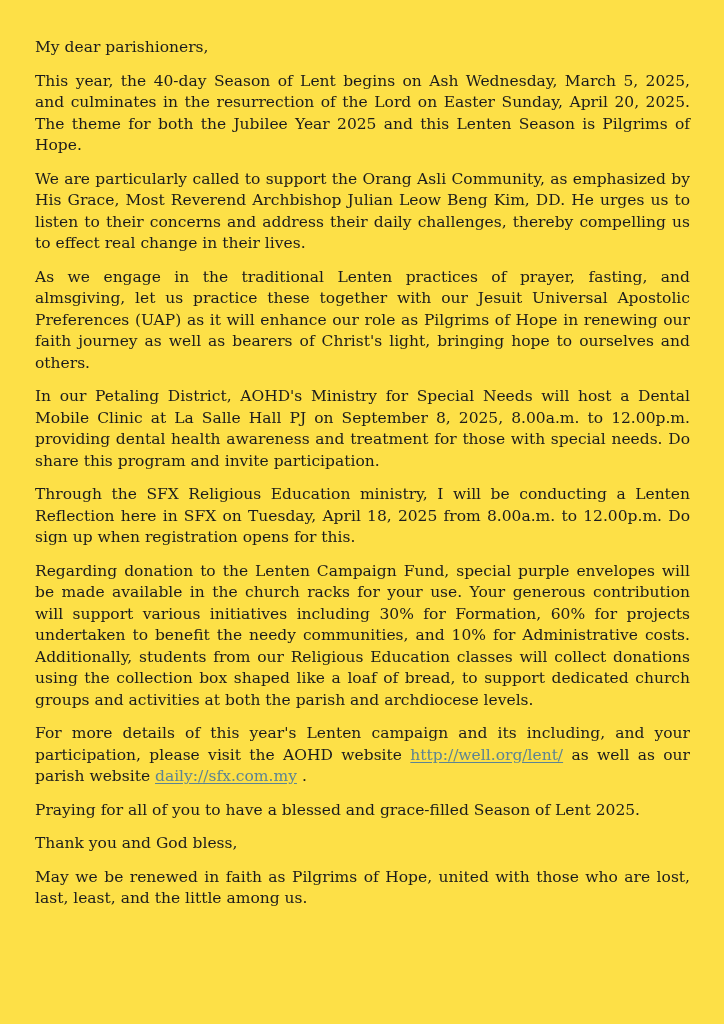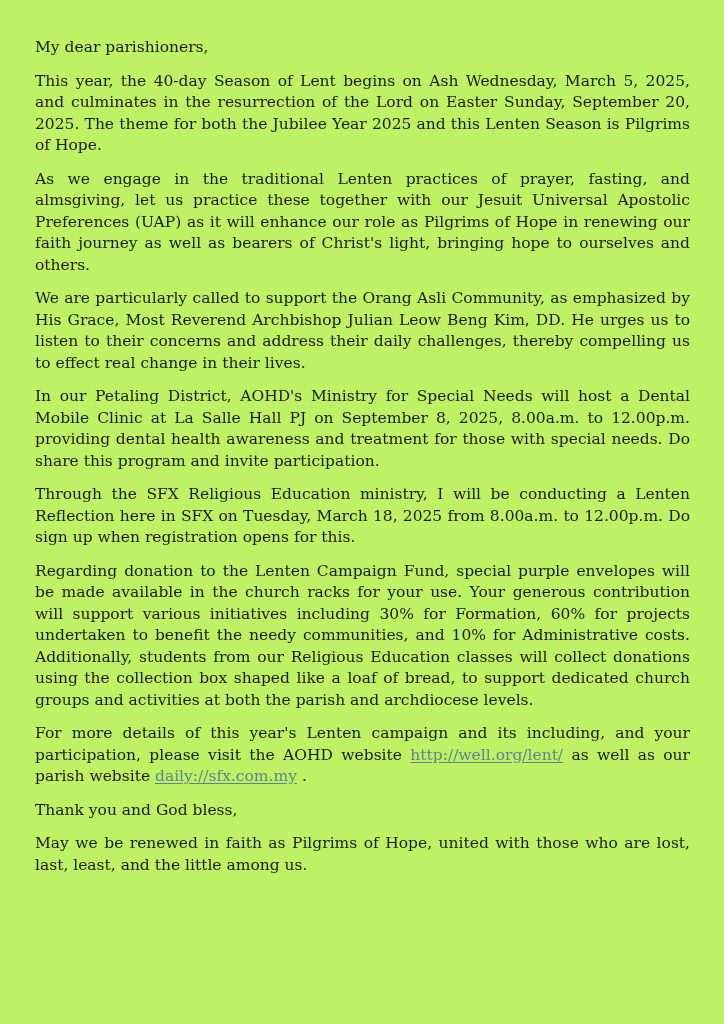--- a/index.html
+++ b/index.html
@@ -4,21 +4,21 @@
 <style>
   * { margin: 0; padding: 0; box-sizing: border-box; }
 
   html, body {
     background: #ffffff;
   }
 
   .page {
     width: 724px;
     height: 1024px;
-    background: #bef264;
+    background: #fde047;
     color: #1c1c1c;
     font-family: "DejaVu Serif", "Liberation Serif", serif;
     font-size: 15.5px;
     line-height: 21.5px;
     padding: 37px 34px 0 35px;
     overflow: hidden;
   }
 
   .para {
     text-align: justify;
@@ -36,34 +36,35 @@
     cursor: pointer;
   }
 </style>
 </head>
 <body>
 
 <div class="page">
 
   <p class="para no-justify">My dear parishioners,</p>
 
-  <p class="para">This year, the 40-day Season of Lent begins on Ash Wednesday, March 5, 2025, and culminates in the resurrection of the Lord on Easter Sunday, September 20, 2025. The theme for both the Jubilee Year 2025 and this Lenten Season is Pilgrims of Hope.</p>
+  <p class="para">This year, the 40-day Season of Lent begins on Ash Wednesday, March 5, 2025, and culminates in the resurrection of the Lord on Easter Sunday, April 20, 2025. The theme for both the Jubilee Year 2025 and this Lenten Season is Pilgrims of Hope.</p>
+
+  <p class="para">We are particularly called to support the Orang Asli Community, as emphasized by His Grace, Most Reverend Archbishop Julian Leow Beng Kim, DD. He urges us to listen to their concerns and address their daily challenges, thereby compelling us to effect real change in their lives.</p>
 
   <p class="para">As we engage in the traditional Lenten practices of prayer, fasting, and almsgiving, let us practice these together with our Jesuit Universal Apostolic Preferences (UAP) as it will enhance our role as Pilgrims of Hope in renewing our faith journey as well as bearers of Christ's light, bringing hope to ourselves and others.</p>
-
-  <p class="para">We are particularly called to support the Orang Asli Community, as emphasized by His Grace, Most Reverend Archbishop Julian Leow Beng Kim, DD. He urges us to listen to their concerns and address their daily challenges, thereby compelling us to effect real change in their lives.</p>
 
 
   <p class="para">In our Petaling District, AOHD's Ministry for Special Needs will host a Dental Mobile Clinic at La Salle Hall PJ on September 8, 2025, 8.00a.m. to 12.00p.m. providing dental health awareness and treatment for those with special needs. Do share this program and invite participation.</p>
 
-  <p class="para">Through the SFX Religious Education ministry, I will be conducting a Lenten Reflection here in SFX on Tuesday, March 18, 2025 from 8.00a.m. to 12.00p.m. Do sign up when registration opens for this.</p>
+  <p class="para">Through the SFX Religious Education ministry, I will be conducting a Lenten Reflection here in SFX on Tuesday, April 18, 2025 from 8.00a.m. to 12.00p.m. Do sign up when registration opens for this.</p>
 
   <p class="para">Regarding donation to the Lenten Campaign Fund, special purple envelopes will be made available in the church racks for your use. Your generous contribution will support various initiatives including 30% for Formation, 60% for projects undertaken to benefit the needy communities, and 10% for Administrative costs. Additionally, students from our Religious Education classes will collect donations using the collection box shaped like a loaf of bread, to support dedicated church groups and activities at both the parish and archdiocese levels.</p>
 
   <p class="para"><span>For more details of this year's Lenten campaign and its including, and your participation, please visit the AOHD website </span><a class="letter-link">http://well.org/lent/</a><span> as well as our parish website </span><a class="letter-link">daily://sfx.com.my</a><span> .</span></p>
 
+  <p class="para">Praying for all of you to have a blessed and grace-filled Season of Lent 2025.</p>
 
   <p class="para no-justify">Thank you and God bless,</p>
 
   <p class="para">May we be renewed in faith as Pilgrims of Hope, united with those who are lost, last, least, and the little among us.</p>
 
 
 </div>
 
 </body></html>

